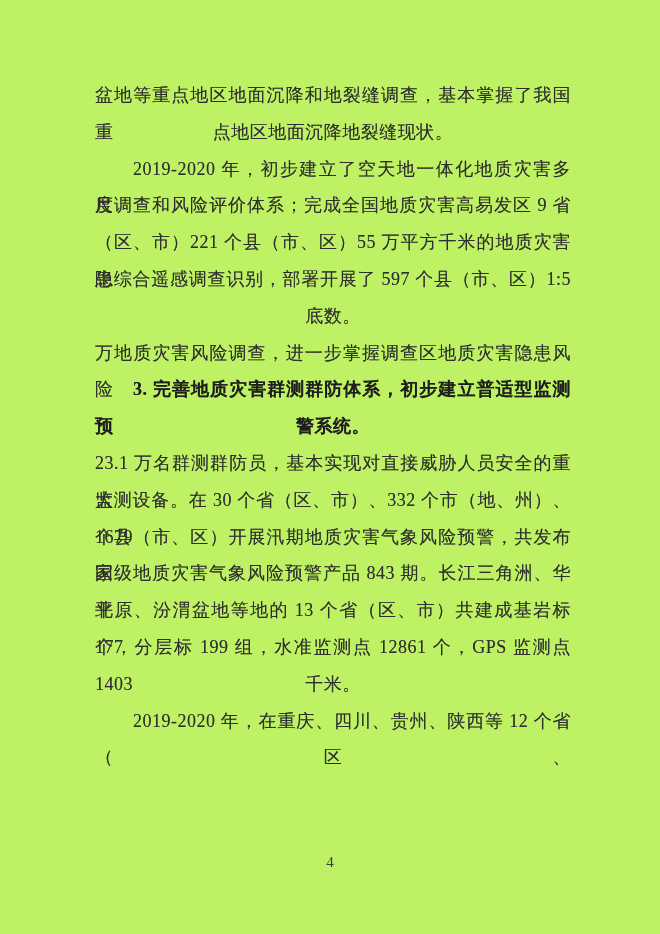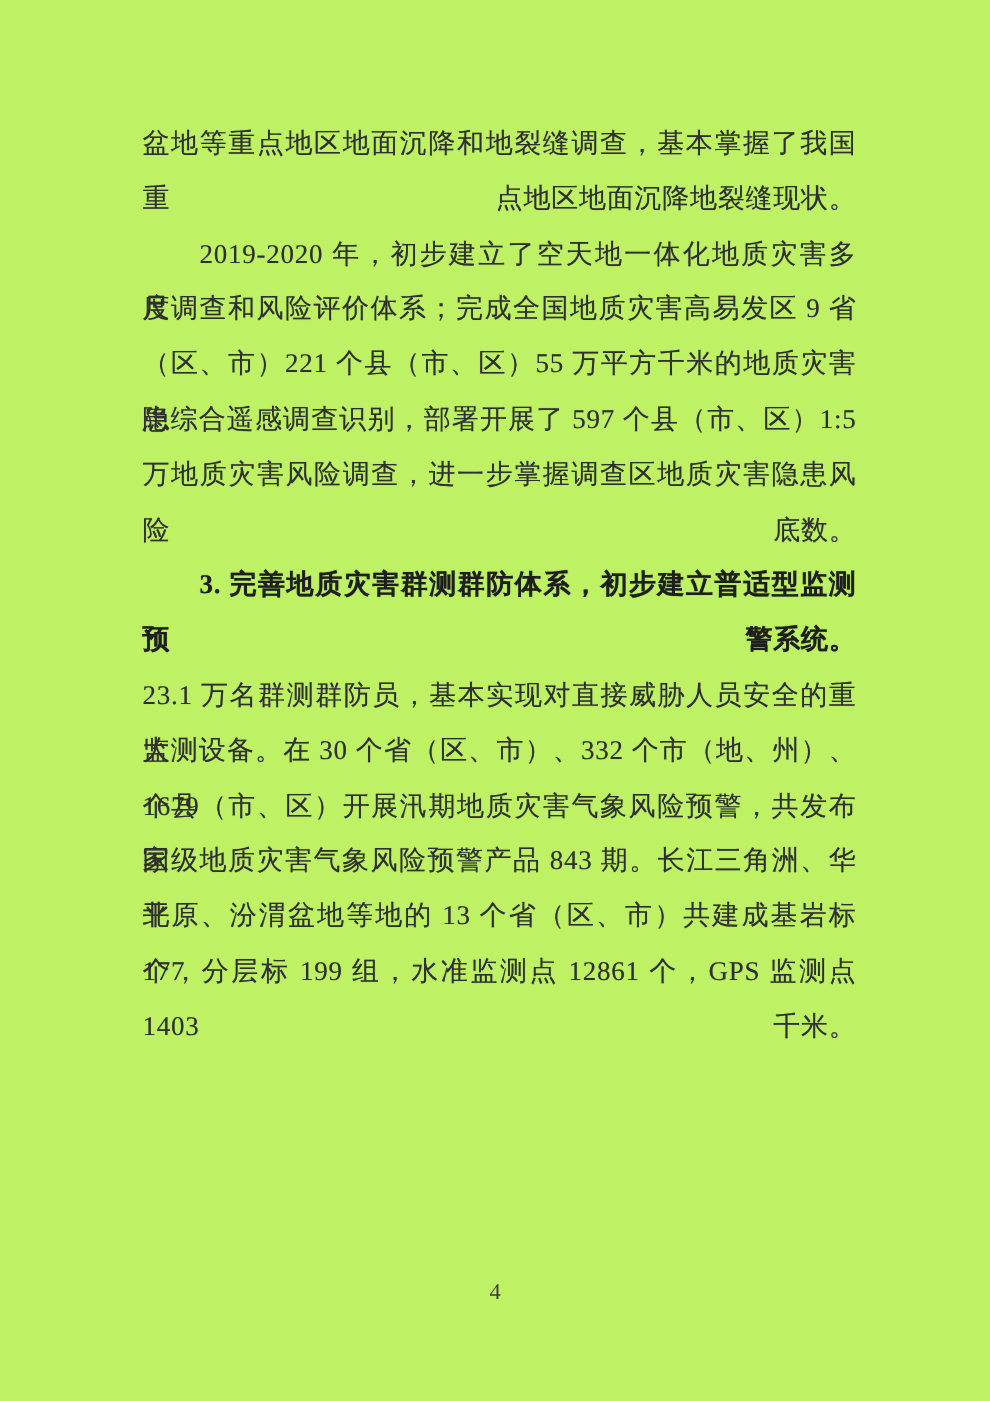--- a/index.html
+++ b/index.html
@@ -31,21 +31,21 @@
     letter-spacing: 0.5px;
     white-space: nowrap;
     text-shadow: 0 0 0.5px rgba(40,40,40,0.45);
   }
   .line.full {
     white-space: normal;
     text-align: justify;
     text-align-last: justify;
   }
   .line.para-end {
-    text-align: right;
+    text-align: center;
   }
   .line.indent {
     text-indent: 38px;
   }
   .line.bold {
     font-weight: 700;
     color: #1e1e1e;
     text-shadow: 0 0 0.6px rgba(20,20,20,0.55);
   }
   .pagenum {
@@ -65,26 +65,27 @@
 <body>
 
 <div class="page">
   <div class="textblock">
     <p class="line full">盆地等重点地区地面沉降和地裂缝调查，基本掌握了我国重</p>
     <p class="line para-end">点地区地面沉降地裂缝现状。</p>
     <p class="line full indent">2019-2020 年，初步建立了空天地一体化地质灾害多尺</p>
     <p class="line full">度调查和风险评价体系；完成全国地质灾害高易发区 9 省</p>
     <p class="line full">（区、市）221 个县（市、区）55 万平方千米的地质灾害隐</p>
     <p class="line full">患综合遥感调查识别，部署开展了 597 个县（市、区）1:5</p>
+    <p class="line para-end">底数。</p>
     <p class="line full">万地质灾害风险调查，进一步掌握调查区地质灾害隐患风险</p>
-    <p class="line para-end">底数。</p>
     <p class="line full indent bold">3. 完善地质灾害群测群防体系，初步建立普适型监测预</p>
     <p class="line para-end bold">警系统。</p>
     <p class="line full">23.1 万名群测群防员，基本实现对直接威胁人员安全的重大</p>
     <p class="line full">监测设备。在 30 个省（区、市）、332 个市（地、州）、1679</p>
     <p class="line full">个县（市、区）开展汛期地质灾害气象风险预警，共发布国</p>
     <p class="line full">家级地质灾害气象风险预警产品 843 期。长江三角洲、华北</p>
     <p class="line full">平原、汾渭盆地等地的 13 个省（区、市）共建成基岩标 177</p>
     <p class="line full">个，分层标 199 组，水准监测点 12861 个，GPS 监测点 1403</p>
     <p class="line para-end">千米。</p>
+    <p class="line full indent">2019-2020 年，在重庆、四川、贵州、陕西等 12 个省（区、</p>
   </div>
   <div class="pagenum">4</div>
 </div>
 
 </body></html>

